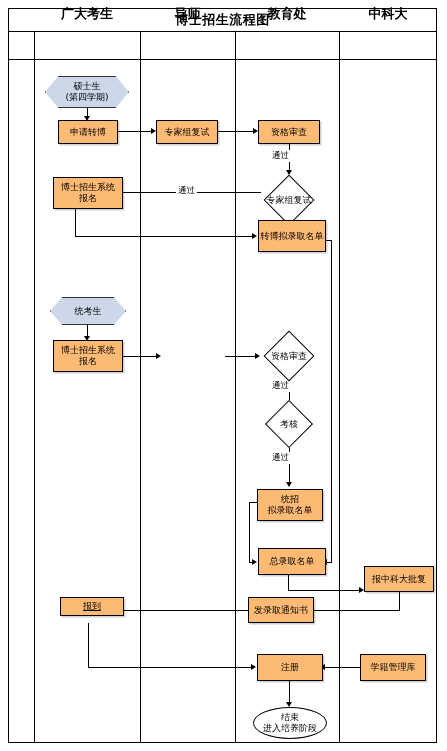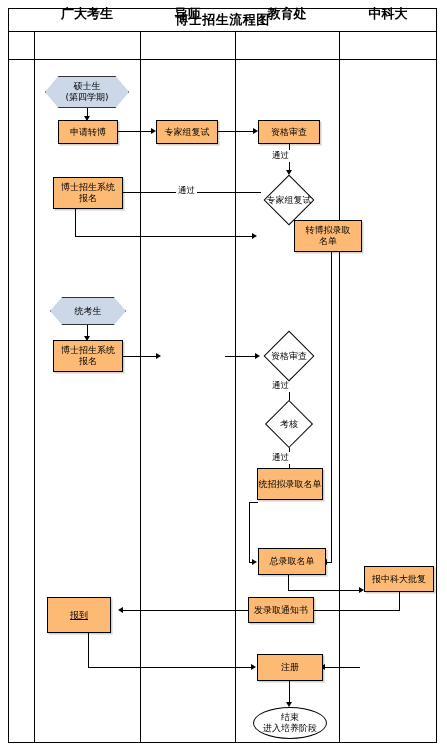--- a/index.html
+++ b/index.html
@@ -225,21 +225,21 @@
 
   <div class="node box" style="left:53px; top:177px; width:70px; height:32px; flex-direction:column;">
     <span>博士招生系统</span>
     <span>报名</span>
   </div>
 
   <div class="conn v" style="left:75px; top:209px; height:28px;"></div>
   <div class="conn h" style="left:75px; top:236px; width:180px;"></div>
   <div class="arrow arr-right" style="left:252px; top:233px;"></div>
 
-  <div class="node box" style="left:258px; top:220px; width:68px; height:32px; flex-direction:column;margin-left:36px;">
+  <div class="node box" style="left:258px; top:220px; width:68px; height:32px; flex-direction:row;">
     <span>转博拟录取</span>
     <span>名单</span>
   </div>
 
   <div class="conn h" style="left:326px; top:240px; width:6px;"></div>
   <div class="conn v" style="left:331px; top:240px; height:323px;"></div>
   <div class="conn h" style="left:326px; top:562px; width:6px;"></div>
   <div class="arrow arr-left" style="left:322px; top:559px;"></div>
 
   <div class="node hexagon" style="left:50px; top:297px; width:76px; height:28px;">统考生</div>
@@ -270,21 +270,21 @@
 
   <div class="diamond-wrap" style="left:265px; top:409px; width:48px; height:30px;">
     <div class="diamond-shape" style="left:7px; top:-2px; width:34px; height:34px;"></div>
     <div class="diamond-label">考核</div>
   </div>
 
   <div class="conn v" style="left:289px; top:441px; height:44px;"></div>
   <div class="arrow arr-down" style="left:286px; top:482px;"></div>
   <div class="edge-label" style="left:270px; top:452px;">通过</div>
 
-  <div class="node box" style="left:257px; top:468px; width:66px; height:32px; flex-direction:row;text-align:center;">
+  <div class="node box" style="left:257px; top:489px; width:66px; height:32px; flex-direction:column;text-align:center;">
     <span>统招</span>
     <span>拟录取名单</span>
   </div>
 
   <div class="conn h" style="left:249px; top:502px; width:9px;"></div>
   <div class="conn v" style="left:249px; top:502px; height:60px;"></div>
   <div class="conn h" style="left:249px; top:562px; width:6px;"></div>
   <div class="arrow arr-right" style="left:252px; top:559px;"></div>
 
   <div class="node box" style="left:258px; top:548px; width:68px; height:27px;">总录取名单</div>
@@ -297,31 +297,32 @@
 
   <div class="conn v" style="left:399px; top:592px; height:19px;"></div>
   <div class="conn h" style="left:312px; top:610px; width:88px;"></div>
   <div class="arrow arr-left" style="left:308px; top:607px;"></div>
 
   <div class="node box" style="left:248px; top:597px; width:66px; height:26px;">发录取通知书</div>
 
   <div class="conn h" style="left:122px; top:610px; width:126px;"></div>
   <div class="arrow arr-left" style="left:118px; top:607px;"></div>
 
-  <div class="node box" style="left:47px; top:597px; width:64px; height:36px;text-decoration:underline;">报到</div>
+  <div class="node box" style="left:60px; top:597px; width:64px; height:19px;text-decoration:underline;">报到</div>
 
   <div class="conn v" style="left:88px; top:623px; height:45px;"></div>
   <div class="conn h" style="left:88px; top:667px; width:166px;"></div>
   <div class="arrow arr-right" style="left:251px; top:664px;"></div>
 
   <div class="node box" style="left:257px; top:654px; width:66px; height:27px;">注册</div>
 
   <div class="conn h" style="left:323px; top:667px; width:37px;"></div>
   <div class="arrow arr-left" style="left:320px; top:664px;"></div>
 
+  <div class="node box" style="left:360px; top:654px; width:66px; height:27px;">学籍管理库</div>
 
   <div class="conn v" style="left:289px; top:681px; height:24px;"></div>
   <div class="arrow arr-down" style="left:286px; top:702px;"></div>
 
   <div class="node terminal" style="left:253px; top:707px; width:74px; height:32px; flex-direction:column;">
     <span>结束</span>
     <span>进入培养阶段</span>
   </div>
 
 </div>

